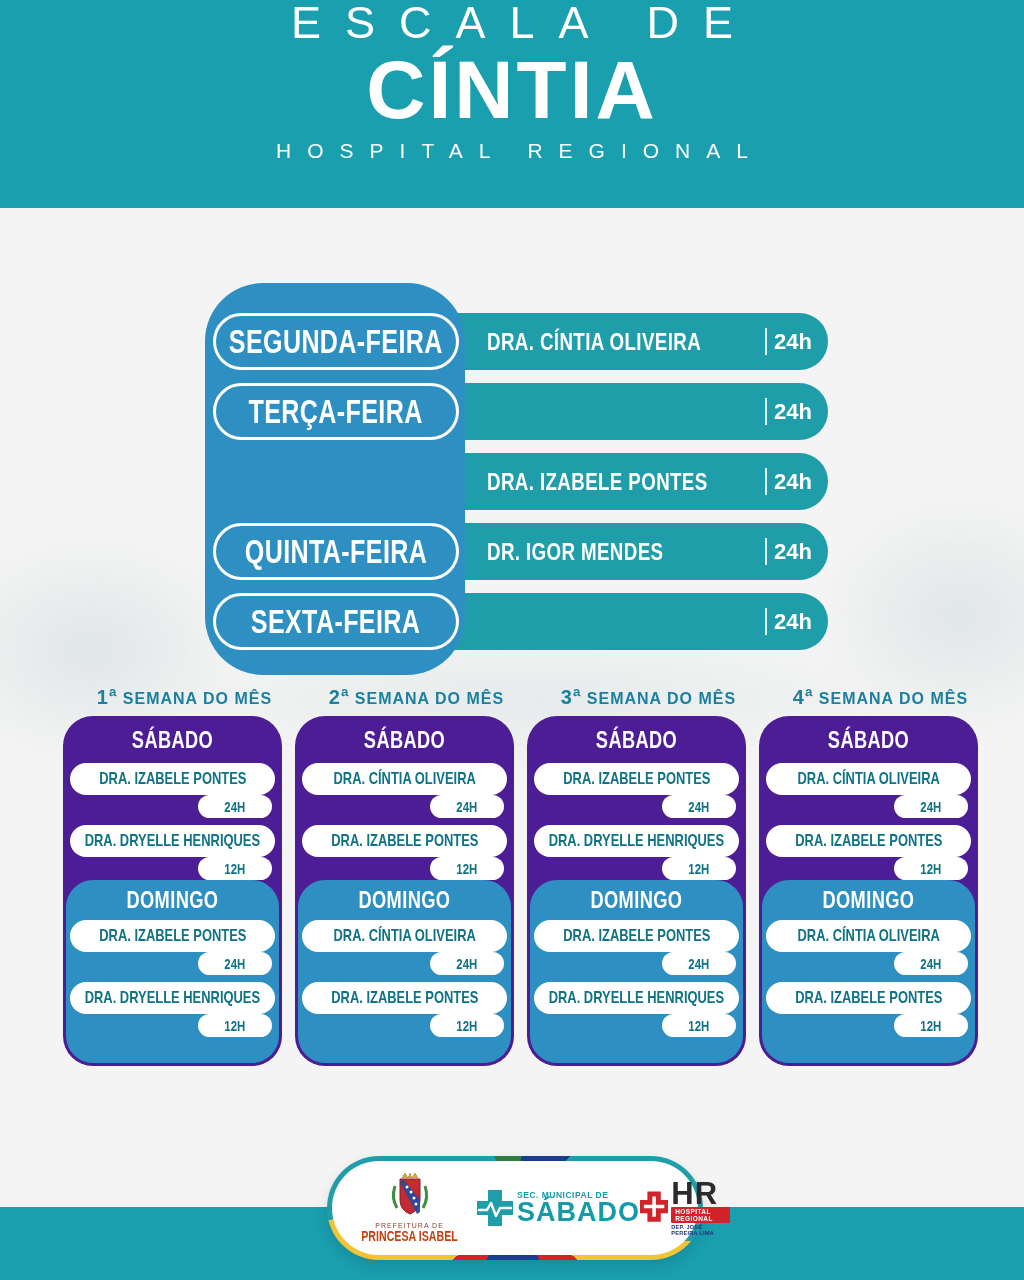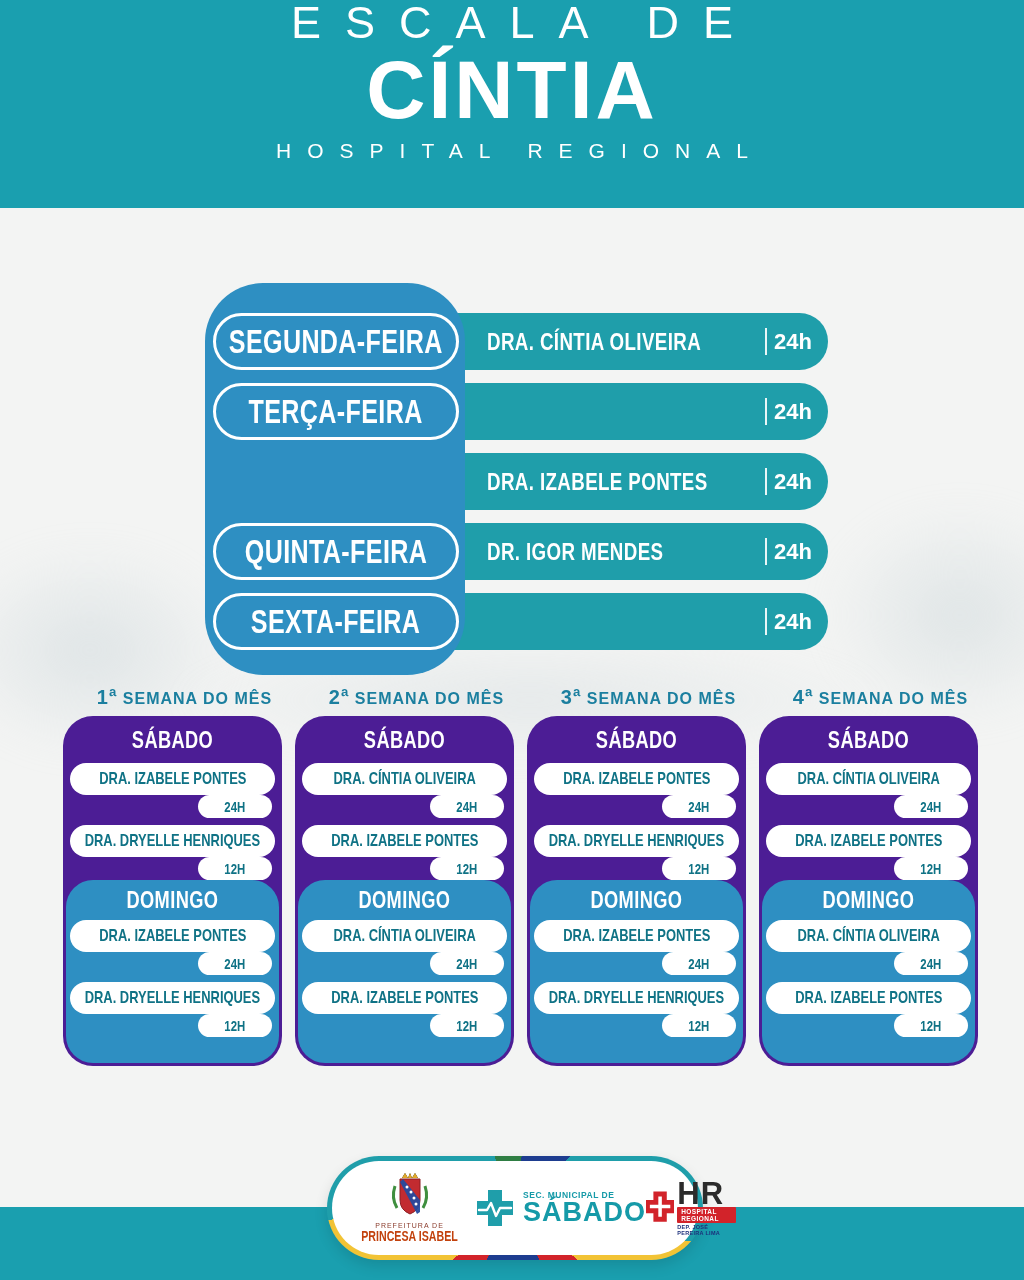--- a/index.html
+++ b/index.html
@@ -42,21 +42,21 @@
   .sun-box .shift-badge{right:7px;}
   
   #footer-band{position:absolute;left:0;top:1207px;width:1024px;height:73px;background:#1A9FAF;}
   #footer-logo{position:absolute;left:327px;top:1156px;width:376px;height:104px;border-radius:56px;z-index:4;
     background:conic-gradient(from 180deg,#1D3C8F 0 8%,#D2232A 8% 14%,#F2C335 14% 24%,#1F9EAA 24% 44%,#2E7D43 44% 52%,#1D3C8F 52% 63%,#1F9EAA 63% 78%,#F2C335 78% 86%,#D2232A 86% 93%,#1D3C8F 93% 100%);
     box-shadow:0 6px 14px rgba(0,0,0,.12);}
   #footer-inner{position:absolute;inset:5px;background:#fff;border-radius:51px;display:flex;align-items:center;justify-content:space-evenly;padding:0 14px;}
   .logo-block{display:flex;flex-direction:column;align-items:center;line-height:1.05;}
   .pref-top{font-size:7px;color:#8a3b2b;letter-spacing:1px;margin-top:2px;}
   .pref-name{font-size:14px;font-weight:bold;color:#c2410c;}
-  .saude-row{display:flex;align-items:center;gap:6px;}
+  .saude-row{display:flex;align-items:center;}
   .saude-texts{display:flex;flex-direction:column;align-items:flex-start;}
   .saude-top{font-size:8.5px;color:#159aa8;font-weight:bold;letter-spacing:.5px;}
   .saude-name{font-size:27px;font-weight:800;color:#159aa8;letter-spacing:1px;line-height:.95;}
   .hr-row{display:flex;align-items:center;gap:3px;}
   .hr-texts{display:flex;flex-direction:column;align-items:flex-start;}
   .hr-abbr{font-size:31px;font-weight:800;color:#2b2b2b;line-height:.9;letter-spacing:1px;}
   .hr-line1{font-size:6.5px;font-weight:bold;color:#fff;background:#D2232A;padding:1px 4px;border-radius:1px;letter-spacing:.4px;}
   .hr-line2{font-size:5.5px;font-weight:bold;color:#1c2f7a;letter-spacing:.3px;margin-top:1px;}
 </style>
 </head>

